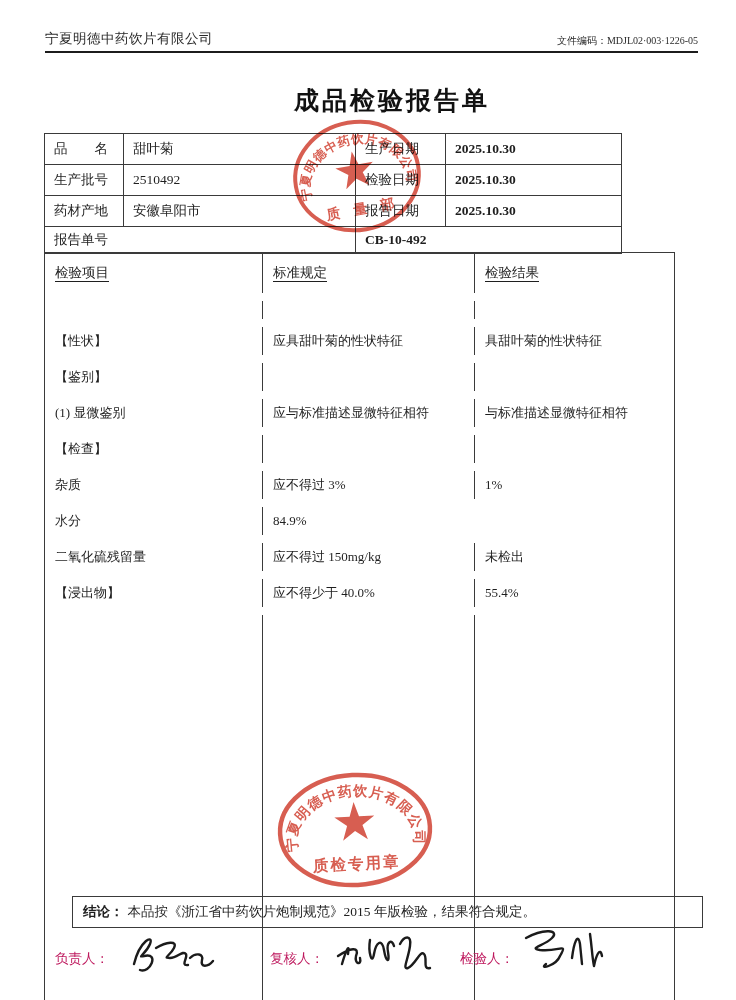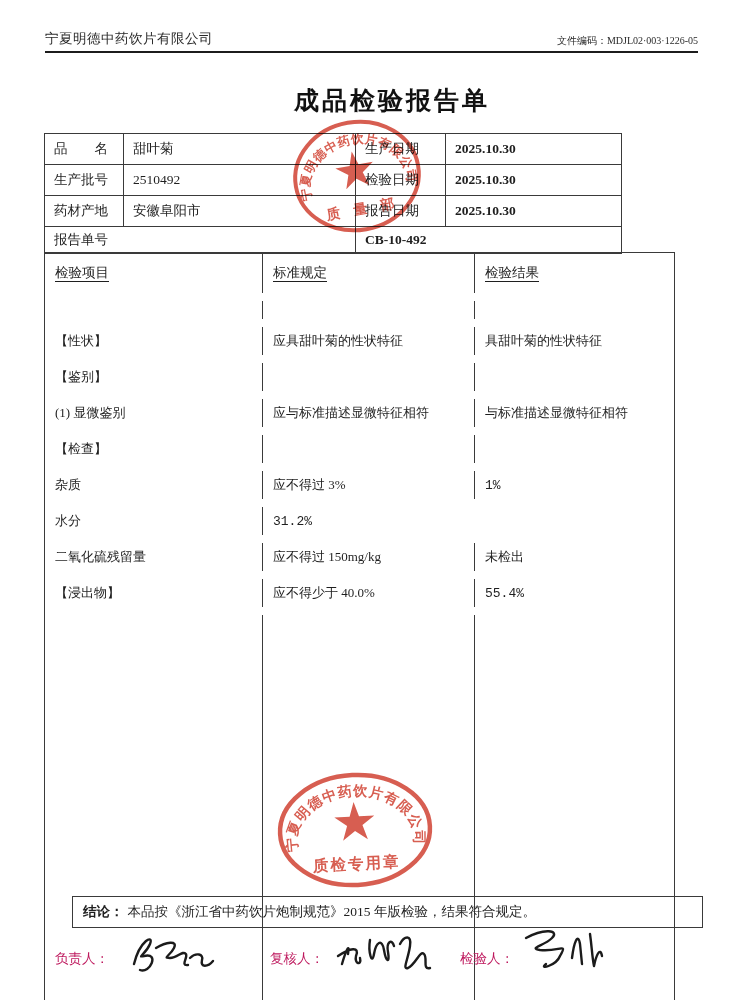--- a/index.html
+++ b/index.html
@@ -23,21 +23,21 @@
   
   .info-table{position:absolute;left:44px;top:133px;width:578px;border:1.5px solid #3a3a3a;box-sizing:border-box;background:transparent;}
   .info-row{display:grid;grid-template-columns:79px 232px 90px 1fr;height:31px;border-bottom:1.5px solid #3a3a3a;box-sizing:border-box;}
   .info-row.last{grid-template-columns:311px 1fr;height:26px;border-bottom:none;}
   .cell{display:flex;align-items:center;padding:0 9px;border-right:1.5px solid #3a3a3a;box-sizing:border-box;font-size:13.5px;white-space:nowrap;overflow:visible;}
   .cell.nob{border-right:none;font-weight:bold;}
   
   .insp-table{position:absolute;left:44px;top:252px;width:631px;height:828px;border:1.5px solid #3a3a3a;box-sizing:border-box;display:flex;flex-direction:column;gap:8px;}
   .irow{display:grid;grid-template-columns:218px 212px 1fr;flex:0 0 auto;}
   .icell{border-right:1.5px solid #3a3a3a;box-sizing:border-box;padding:0 10px;display:flex;align-items:center;font-size:13px;white-space:nowrap;}
-  .icell.lastc{border-right:none;font-family:Liberation Mono, monospace;}
+  .icell.lastc{border-right:none;}
   .irow.header{height:40px;}
   .irow.header .icell{font-size:13.5px;}
   .irow.header .hc{}
   .hdr-u{text-decoration:underline;text-underline-offset:4px;}
   .irow.spacer{height:18px;}
   .irow.item{height:28px;}
   .irow.fill{flex:1 1 auto;}
   
   .conclusion-row{
     position:absolute;left:44px;top:896px;width:631px;height:32px;border:1.5px solid #3a3a3a;
@@ -126,21 +126,21 @@
       <div class="icell"></div>
       <div class="icell lastc"></div>
     </div>
     <div class="irow item">
       <div class="icell">杂质</div>
       <div class="icell">应不得过 3%</div>
       <div class="icell lastc">1%</div>
     </div>
     <div class="irow item">
       <div class="icell">水分</div>
-      <div class="icell lastc">31.2%</div>
+      <div class="icell lastc">84.9%</div>
     </div>
     <div class="irow item">
       <div class="icell">二氧化硫残留量</div>
       <div class="icell">应不得过 150mg/kg</div>
       <div class="icell lastc">未检出</div>
     </div>
     <div class="irow item">
       <div class="icell">【浸出物】</div>
       <div class="icell">应不得少于 40.0%</div>
       <div class="icell lastc">55.4%</div>

